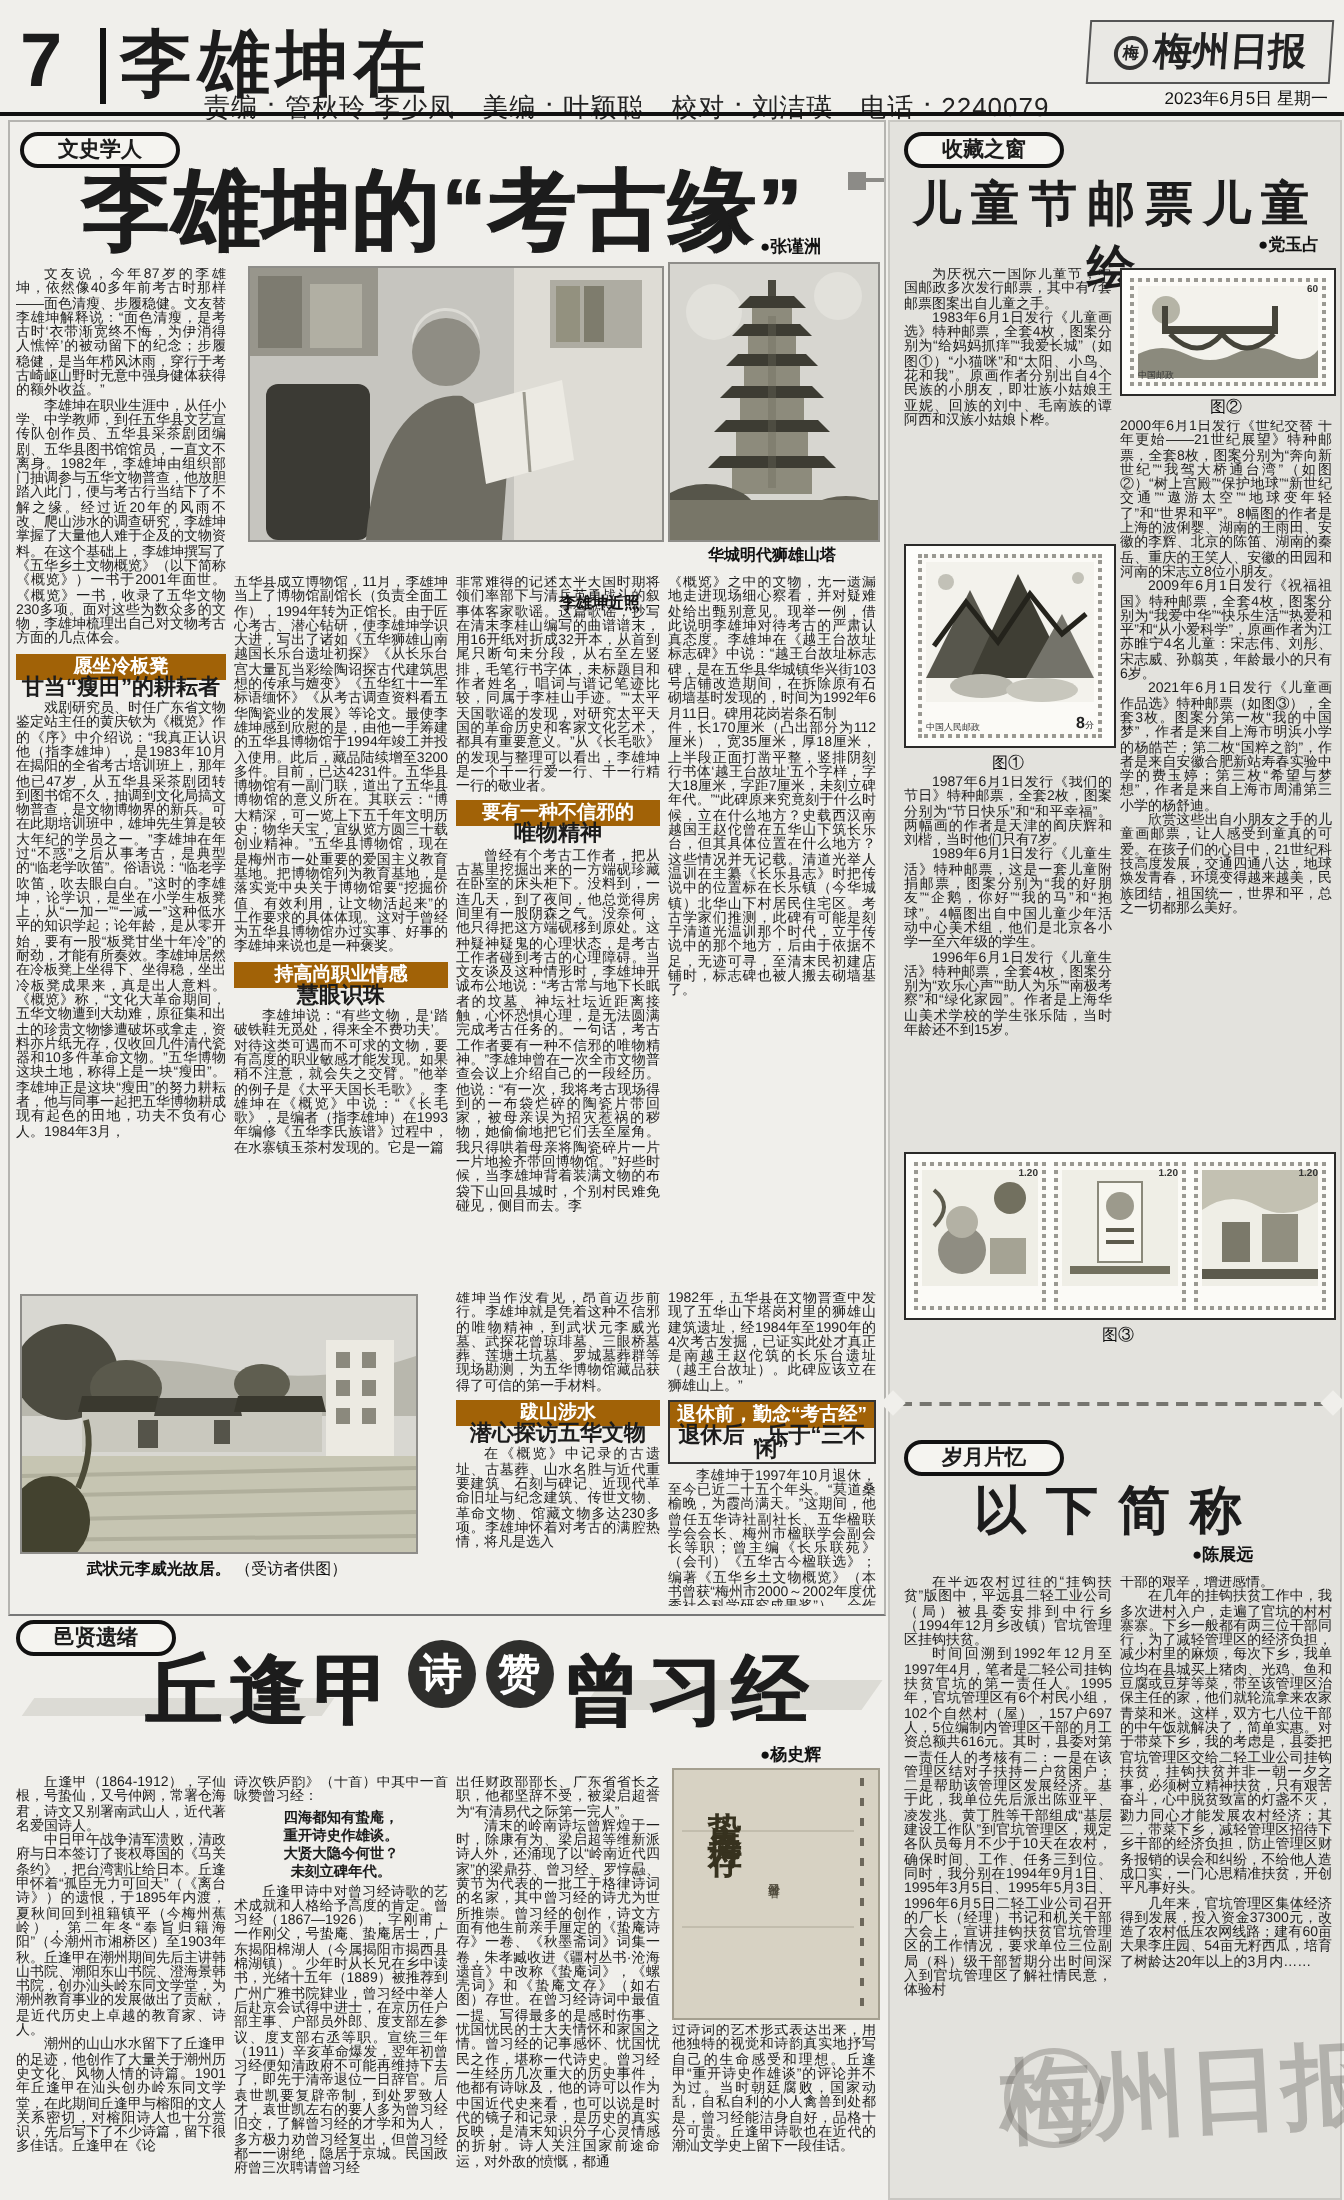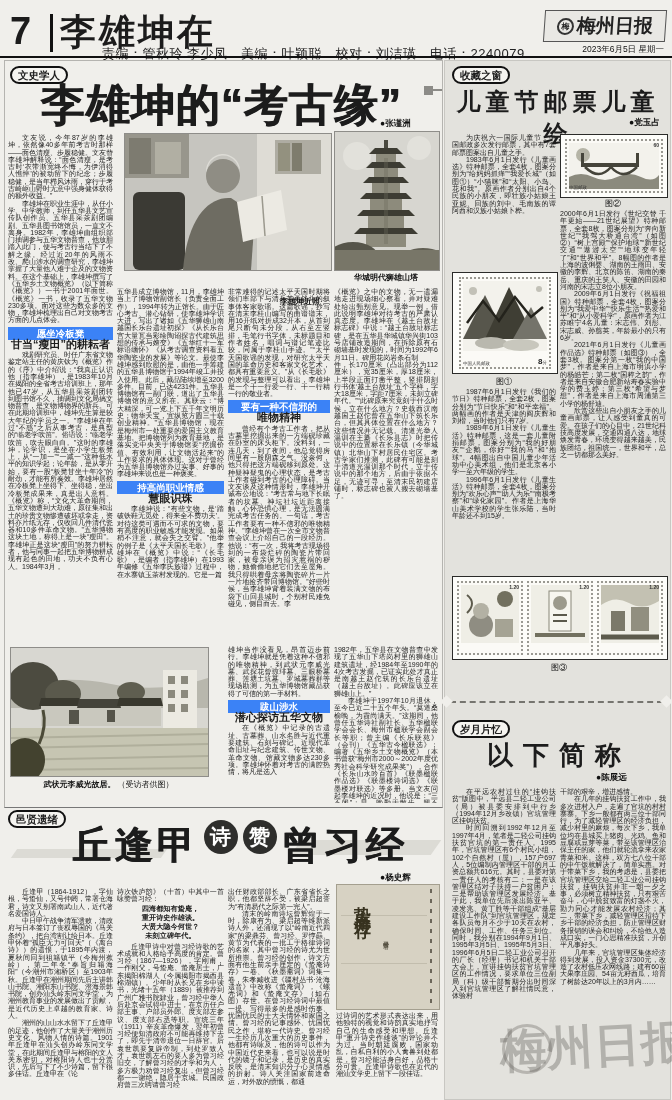--- a/index.html
+++ b/index.html
@@ -13,27 +13,27 @@
   .staff{left:102px;top:45px;font-size:13px;color:#222;letter-spacing:.5px;}
   .masthead{right:6px;top:10px;width:120px;height:30px;border:1px solid #555;background:#e9e8e4;
             display:flex;align-items:center;justify-content:center;gap:3px;
             font-family:"Liberation Serif",serif;font-weight:bold;font-size:19px;
             transform:skewX(-4deg);color:#222;}
   .masthead .emb{display:inline-block;width:13px;height:13px;border:2px solid #333;border-radius:50%;
             font-size:8px;line-height:13px;text-align:center;font-weight:bold;}
   .dateline{right:8px;top:44px;font-size:8.5px;color:#111;}
   .headrule{left:0;top:56px;width:672px;height:2px;background:#111;}
   
-  .tagbox{display:inline-block;border:2px solid #111;border-radius:9px;padding:0 6px;height:14px;
+  .tagbox{display:inline-block;border:2px solid #111;border-radius:9px;padding:0 17px;height:14px;
           line-height:14px;font-size:10.5px;font-weight:bold;background:#f5f4f0;}
   .col{position:absolute;overflow:hidden;font-size:7px;line-height:7.3px;text-align:justify;color:#17171
 7;}
   .col p{margin:0;text-indent:14px;}
   .col p.noind{text-indent:0;}
-  .bar{background:#3b82f6;color:#fff;font-weight:bold;font-size:9.5px;height:13px;line-height:13px;
+  .bar{background:#a16207;color:#fff;font-weight:bold;font-size:9.5px;height:13px;line-height:13px;
        text-align:center;margin:3px 0 0;text-indent:0 !important;}
   .subb{font-weight:bold;font-size:11px;text-align:center;margin:1px 0 3px;text-indent:0 !important;}
   .boxhead{border:1px solid #333;margin:3px 0;}
   .caption{position:absolute;font-size:8px;font-weight:bold;color:#111;}
   .byline{position:absolute;font-size:8.5px;font-weight:bold;color:#111;}
   .poem{margin:2px 0;text-align:center;font-family:"Liberation Serif",serif;font-weight:bold;}
   .poem div{text-indent:0;line-height:9px;font-size:7.2px;}
   
   .main-frame{left:4px;top:60px;width:437px;height:746px;border:1px solid #b5b4b0;border-bottom:1px solid #777;}
   .main-title{left:14px;top:76px;width:414px;text-align:center;font-size:44px;font-weight:900;
@@ -174,20 +174,24 @@
     <p class="noind">件，长170厘米（凸出部分为112厘米），宽35厘米，厚18厘米，上半段正面打凿平整，竖排阴刻行书体‘越王台故址’五个字样，字大18厘米，字距7厘米，未刻立碑年代。”“此碑原来究竟刻于什么时候，立在什么地方？史载西汉南越国王赵佗曾在五华山下筑长乐台，但其具体位置在什么地方？这些情况并无记载。清道光举人温训在主纂《长乐县志》时把传说中的位置标在长乐镇（今华城镇）北华山下村居民住宅区。考古学家们推测，此碑有可能是刻于清道光温训那个时代，立于传说中的那个地方，后由于依据不足，无迹可寻，至清末民初建店铺时，标志碑也被人搬去砌墙基了。</p>
   </div>
   <div class="col" style="left:228px;top:646px;width:102px;height:157px;">
     <p class="noind">雄坤当作没看见，昂首迈步前行。李雄坤就是凭着这种不信邪的唯物精神，到武状元李威光墓、武探花曾琼琲墓、三眼桥墓葬、莲塘土坑墓、罗城墓葬群等现场勘测，为五华博物馆藏品获得了可信的第一手材料。</p>
     <div class="bar">跋山涉水</div>
     <div class="subb">潜心探访五华文物</div>
     <p>在《概览》中记录的古遗址、古墓葬、山水名胜与近代重要建筑、石刻与碑记、近现代革命旧址与纪念建筑、传世文物、革命文物、馆藏文物多达230多项。李雄坤怀着对考古的满腔热情，将凡是选入</p>
   </div>
   <div class="col" style="left:334px;top:646px;width:104px;height:157px;">
     <p class="noind">1982年，五华县在文物普查中发现了五华山下塔岗村里的狮雄山建筑遗址，经1984年至1990年的4次考古发掘，已证实此处才真正是南越王赵佗筑的长乐台遗址（越王台故址）。此碑应该立在狮雄山上。”</p>
+    <div class="boxhead">
+      <div class="bar" style="margin:0;">退休前，勤念“考古经”</div>
+      <div class="subb" style="margin:1px 0;">退休后，乐于“三不闲”</div>
+    </div>
     <p>李雄坤于1997年10月退休，至今已近二十五个年头。“莫道桑榆晚，为霞尚满天。”这期间，他曾任五华诗社副社长、五华楹联学会会长、梅州市楹联学会副会长等职；曾主编《长乐联苑》（会刊）《五华古今楹联选》；编著《五华乡土文物概览》（本书曾获“梅州市2000～2002年度优秀社会科学研究成果奖”），合作《长乐山水吟百首》《联墨楹联作品选》《联墨楼诗词选》《联墨楼对联选》等多册。当文友问起李雄坤的近况时，他说是：“三不闲”：早、晚勤于散步，腿不闲；心系社会大事，发些由衷的感慨，脑不闲；应难却之约，写写应时应景的诗词、对联，笔不闲。李雄坤自己给自己的人生历程作评论说：“退休之前勤念‘考古经’，退休之后乐于‘三不闲’，这也算得上退休前后各有乐事可做吧！”</p>
   </div>
 
   <div class="photo" style="left:10px;top:647px;width:197px;height:128px;">
     <svg width="197" height="128" viewBox="0 0 197 128">
       <rect width="197" height="128" fill="#d8d7d1"></rect>
       <path d="M0,40 Q50,26 100,36 T197,30 L197,60 L0,60 Z" fill="#b8b7ad"></path>
       <ellipse cx="22" cy="38" rx="26" ry="24" fill="#4c4b40"></ellipse>
       <ellipse cx="52" cy="46" rx="18" ry="14" fill="#5a594c"></ellipse>
       <ellipse cx="120" cy="44" rx="14" ry="10" fill="#5f5e50"></ellipse>

